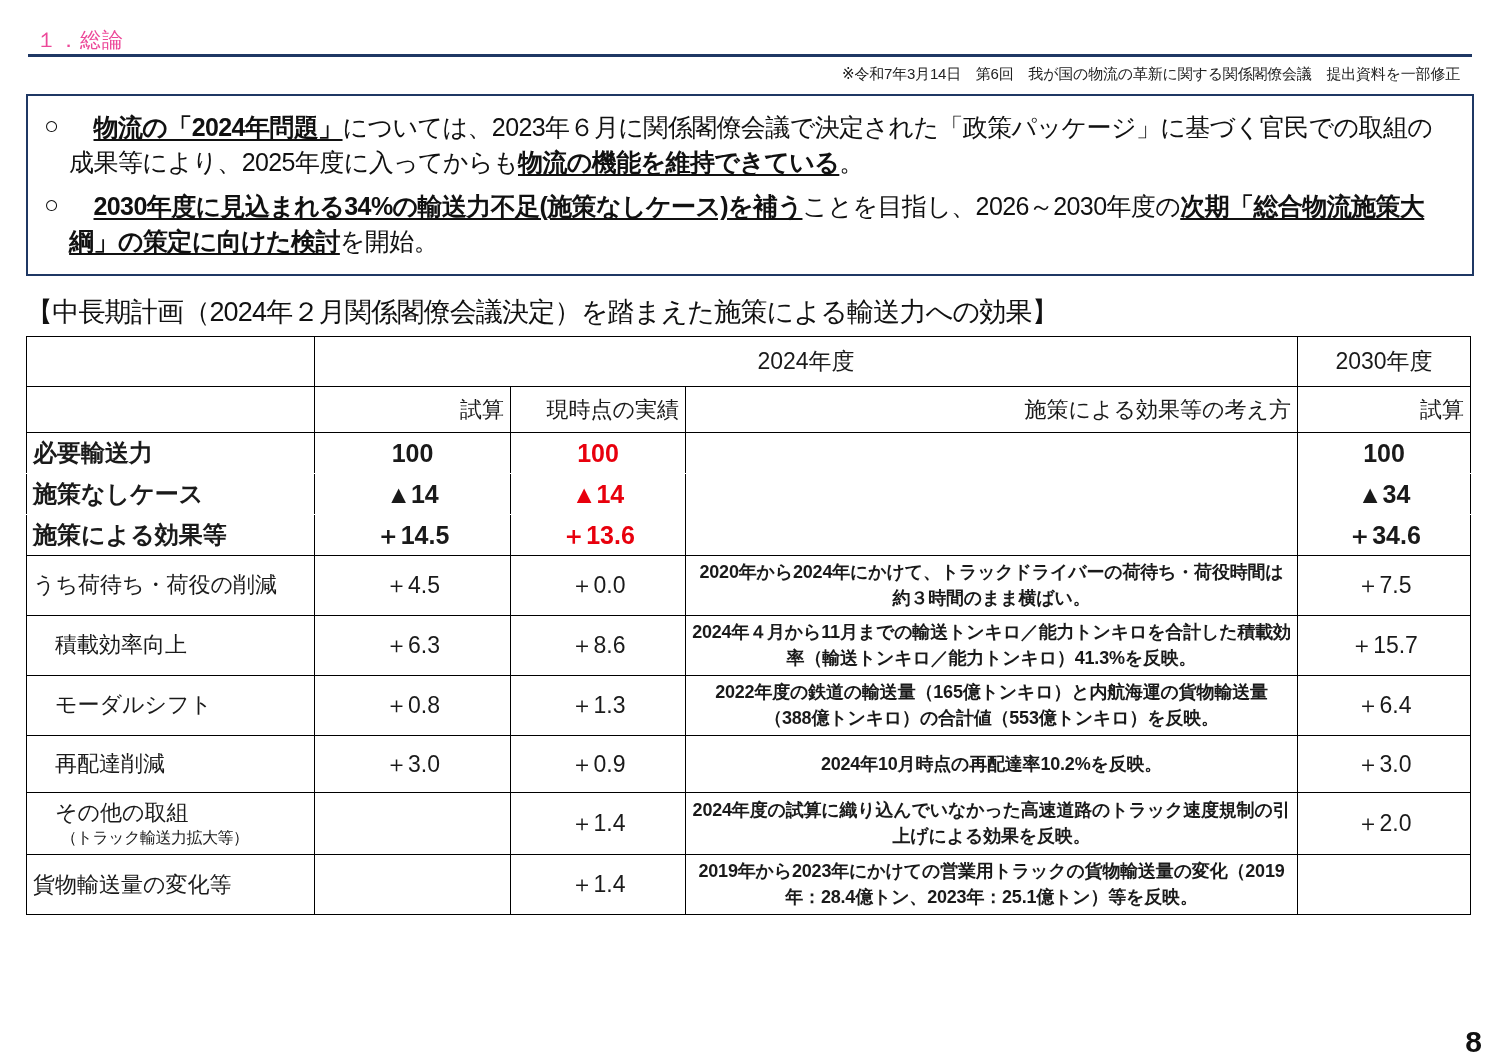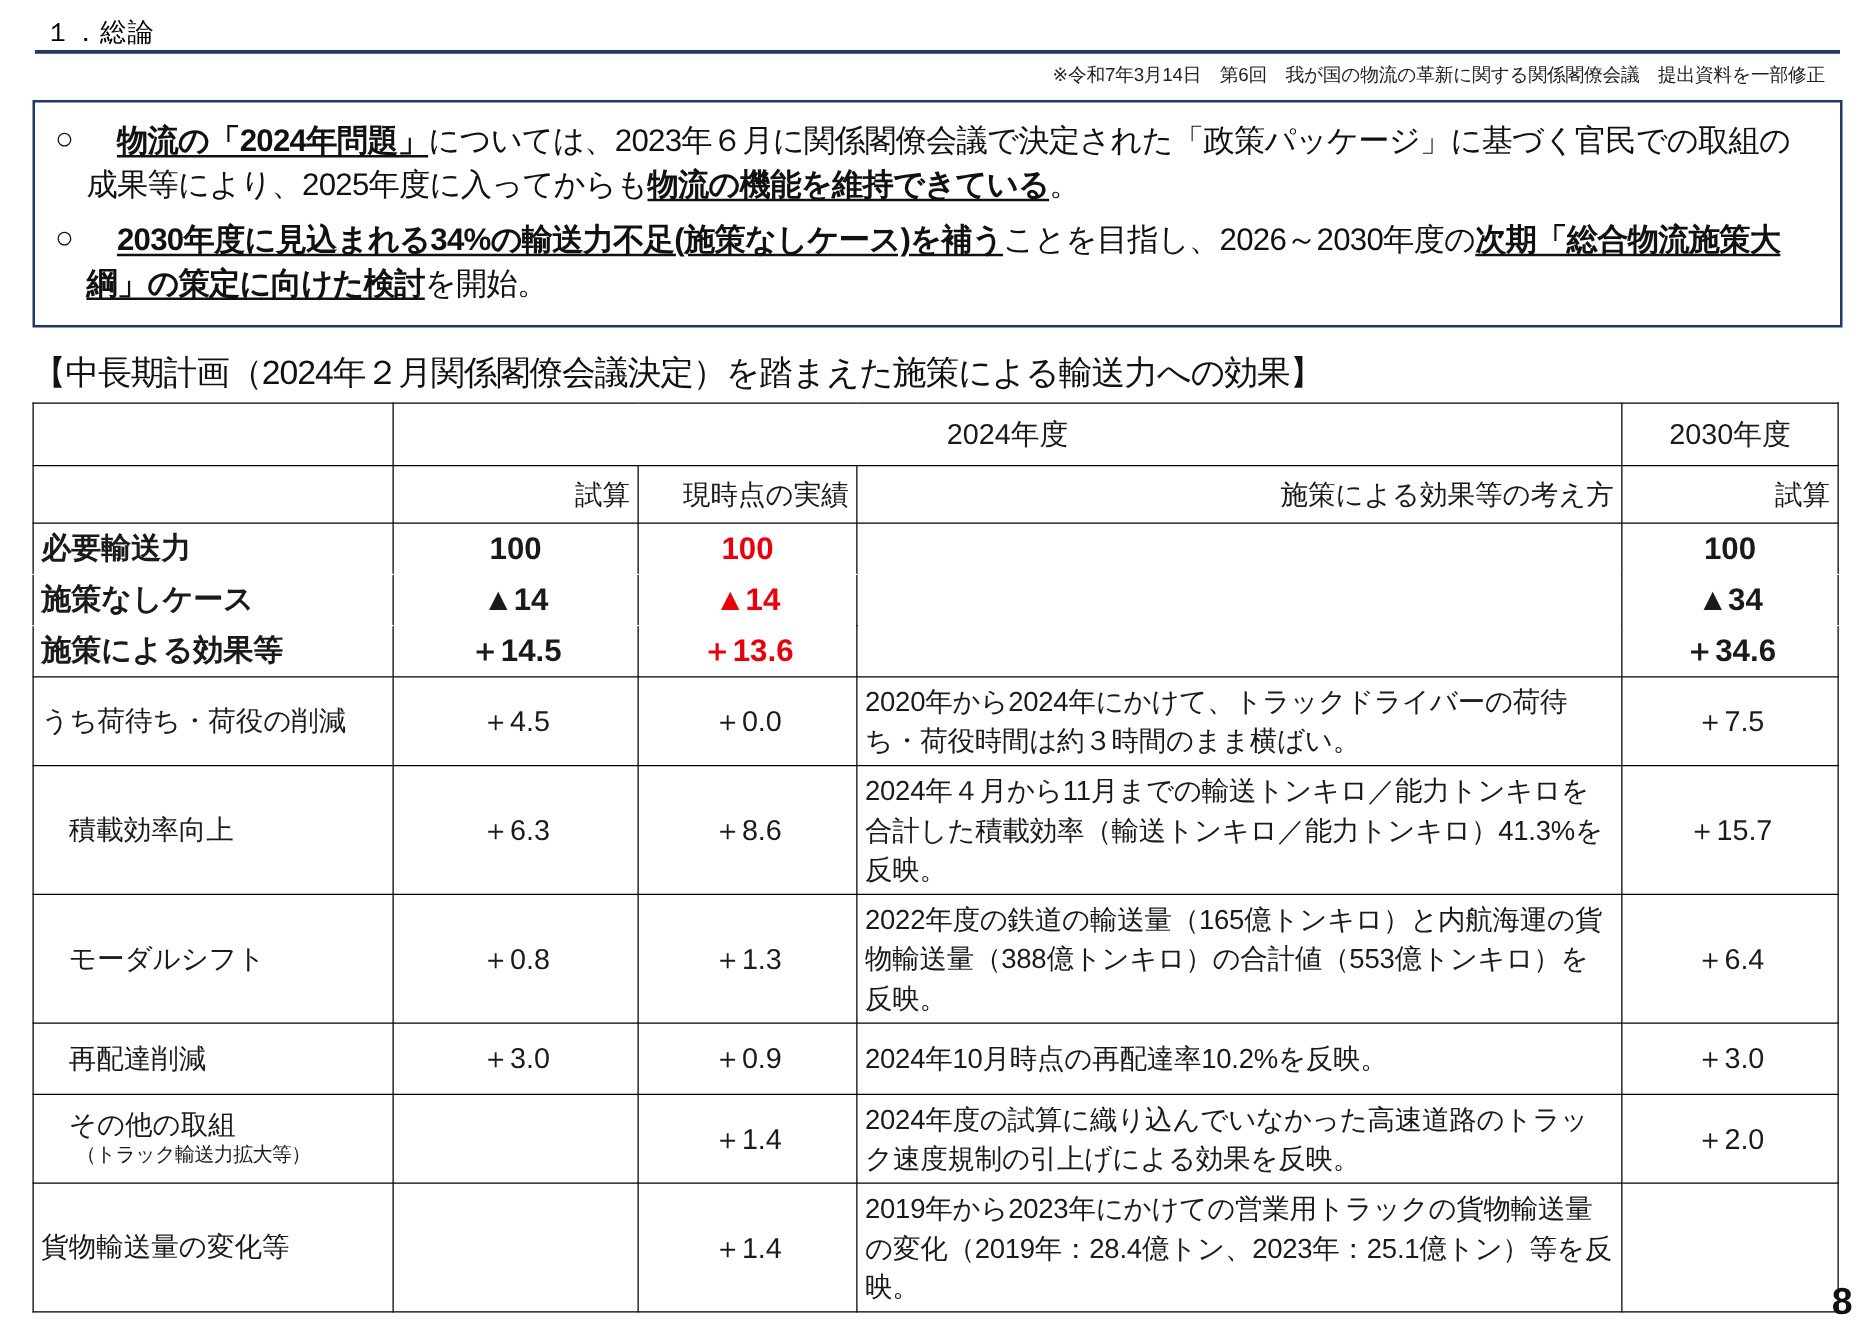--- a/index.html
+++ b/index.html
@@ -16,23 +16,23 @@
     width: 1500px; height: 1061px;
     padding: 0;
   }
 
   
   .header {
     padding: 10px 28px 0 28px;
   }
   .section-no {
     font-size: 21px;
-    color: #000000;
+    color: #ec4899;
     letter-spacing: 1px;
-    margin: 2px 0 0 8px;
+    margin: 16px 0 0 8px;
     font-weight: 500;
   }
   .main-title {
     font-size: 34px;
     font-weight: bold;
     color: #1f3864;
     letter-spacing: -0.5px;
     margin: 2px 0 6px 2px;
     white-space: nowrap;
   }
@@ -146,25 +146,26 @@
     display: block;
     font-size: 16px;
     padding-left: 6px;
     letter-spacing: -0.5px;
   }
   td.num {
     font-size: 23px;
     text-align: center;
   }
   td.desc {
-    font-size: 22px;
+    font-size: 18px;
     line-height: 1.42;
-    text-align: left;
+    text-align: center;
     padding: 6px 8px 6px 8px;
     letter-spacing: -0.2px;
+    font-weight: bold;
   }
   .row-h { height: 57px; }
   .row-h-2 { height: 62px; }
 
   .page-num {
     position: absolute;
     right: 18px;
     bottom: 2px;
     font-size: 30px;
     font-weight: bold;

